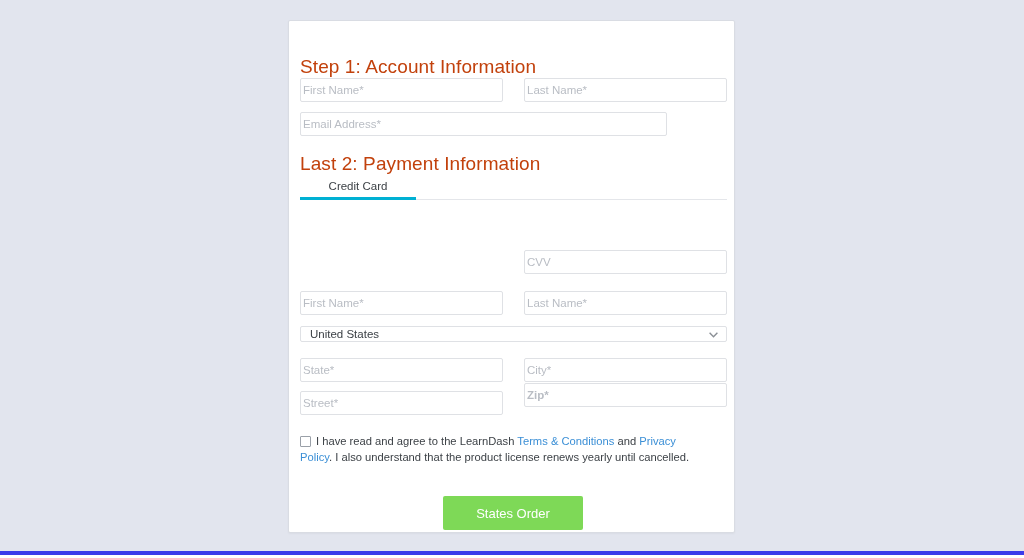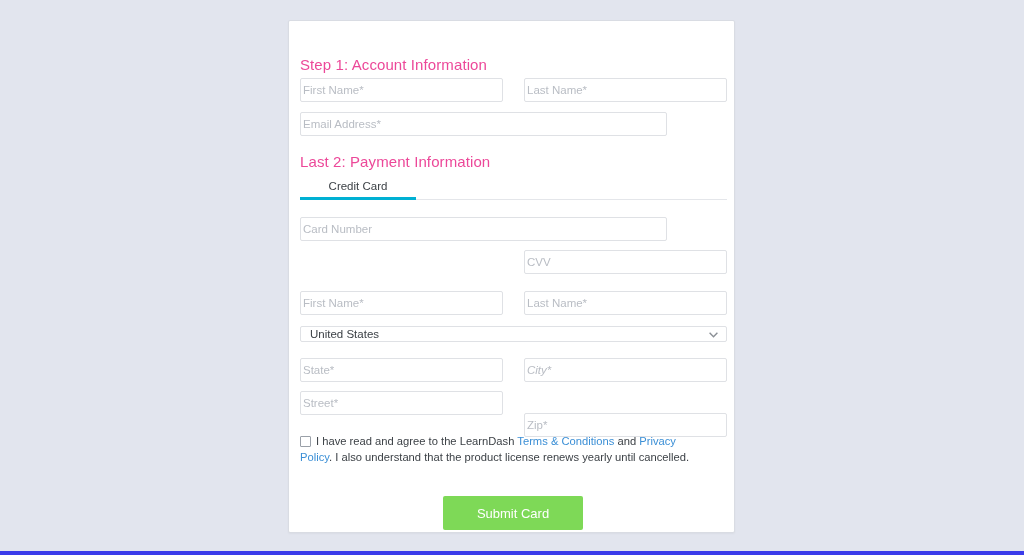--- a/index.html
+++ b/index.html
@@ -46,22 +46,22 @@
     width: 447px;
     height: 513px;
     background: #ffffff;
     border: 1px solid #d9dce3;
     border-radius: 2px;
     box-sizing: border-box;
     box-shadow: 0 1px 2px rgba(0,0,0,0.04);
   }
 
   .step-heading {
-    font-size: 15px;
-    color: #ec4899;
+    font-size: 19px;
+    color: #c2410c;
     font-weight: normal;
     letter-spacing: 0.1px;
   }
   #step1-heading { position: absolute; left: 11px; top: 35px; }
   #step2-heading { position: absolute; left: 11px; top: 132px; }
 
   
   .field {
     position: absolute;
     box-sizing: border-box;
@@ -86,23 +86,23 @@
   #first-name-1 { top: 57px; }
   #last-name-1  { top: 57px; }
   #email        { top: 91px; }
 
   #card-number  { top: 196px; }
   #expiry       { top: 229px; }
   #cvv          { top: 229px; }
   #first-name-2 { top: 270px; }
   #last-name-2  { top: 270px; }
   #state        { top: 337px; }
-  #city         { top: 337px; font-style: italic; }
+  #city         { top: 337px; }
   #street       { top: 370px; }
-  #zip          { top: 392px; }
+  #zip          { top: 362px; font-weight: bold; }
 
   
   .tab-row {
     position: absolute;
     left: 11px;
     top: 158px;
     width: 427px;
     height: 21px;
   }
   .tab-divider {
@@ -235,21 +235,20 @@
     <div class="step-heading" id="step2-heading">Last 2: Payment Information</div>
 
     <div class="tab-row">
       <div class="tab-divider"></div>
       <div class="tab tab-credit">
         <span>Credit Card</span>
         <div class="tab-underline"></div>
       </div>
     </div>
 
-    <input class="field col-full" id="card-number" type="text" placeholder="Card Number" style="">
 
 
     <input class="field col-right" id="cvv" type="text" placeholder="CVV" style="">
 
     <input class="field col-left" id="first-name-2" type="text" placeholder="First Name*" style="">
 
     <input class="field col-right" id="last-name-2" type="text" placeholder="Last Name*" style="">
 
     <div class="select-wrap">
       <select class="country-select">
@@ -267,19 +266,19 @@
     <input class="field col-right" id="city" type="text" placeholder="City*" style="">
 
     <input class="field col-left" id="street" type="text" placeholder="Street*" style="">
 
     <input class="field col-right" id="zip" type="text" placeholder="Zip*" style="">
 
     <div class="terms">
       <span class="terms-checkbox"></span><span>I have read and agree to the LearnDash </span><a href="#">Terms &amp; Conditions</a><span> and </span><a href="#">Privacy Policy</a><span>. I also understand that the product license renews yearly until cancelled.</span>
     </div>
 
-    <button class="submit-btn">Submit Card</button>
+    <button class="submit-btn">States Order</button>
 
   </div>
 </div>
 
 <div class="bottom-bar"></div>
 <div class="bottom-white"></div>
 
 </body></html>

